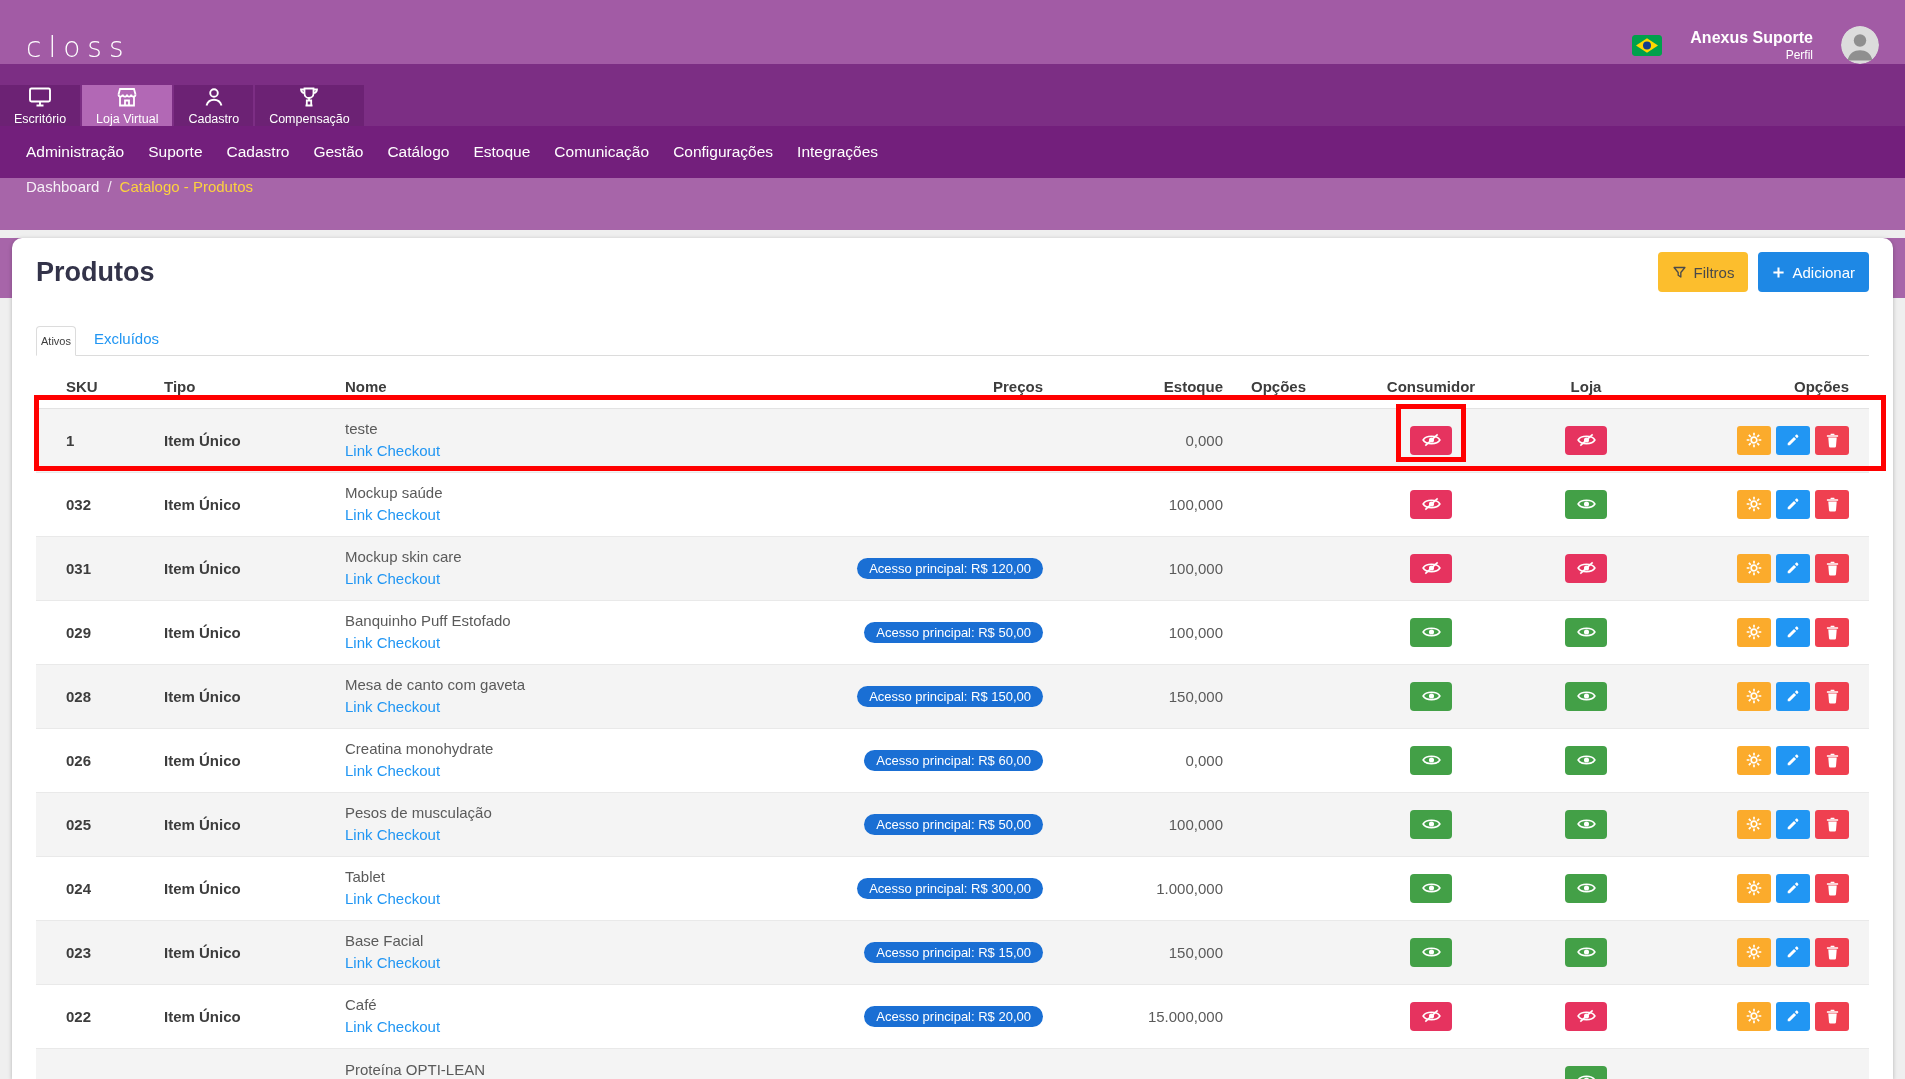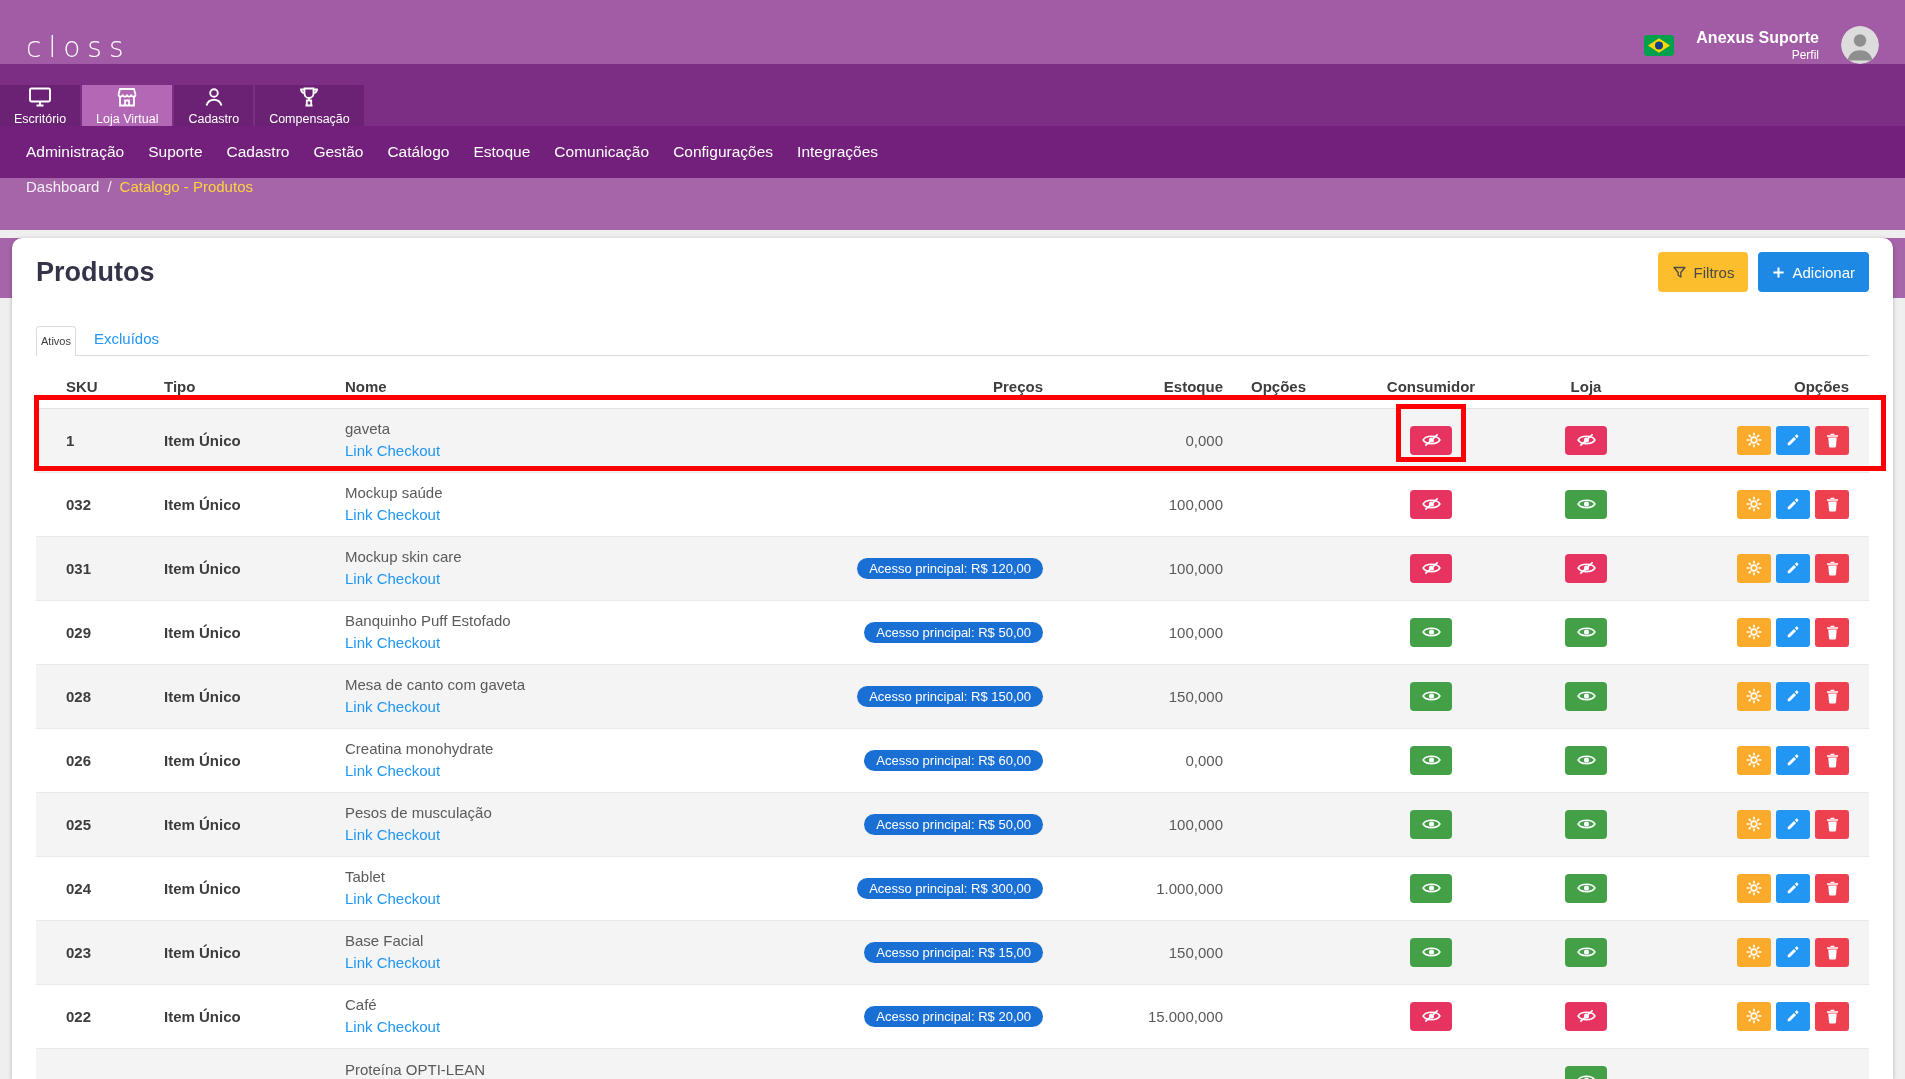--- a/index.html
+++ b/index.html
@@ -4,21 +4,21 @@
 <style>
   * { margin:0; padding:0; box-sizing:border-box; }
   html,body { width:1905px; height:1079px; overflow:hidden;
     font-family:"Liberation Sans", sans-serif; background:#efefef; }
   body { position:relative; }
 
   
   .topbar { height:64px; background:#a25ba5; display:flex; align-items:flex-end; padding:0 26px; }
   .logo { color:#fff; font-size:28px; font-weight:300; letter-spacing:7px; text-transform:lowercase;
     font-family:"DejaVu Sans", sans-serif; }
-  .topbar-right { margin-left:auto; display:flex; align-items:center; gap:22px; }
+  .topbar-right { margin-left:auto; display:flex; align-items:center; gap:28px; }
   .flag { display:flex; border-radius:3px; overflow:hidden; cursor:pointer; }
   .user-block { text-align:right; color:#fff; line-height:1.25; cursor:pointer; }
   .user-name { font-size:16px; font-weight:bold; }
   .user-profile { font-size:12px; }
   .avatar { width:38px; height:38px; border-radius:50%; overflow:hidden; cursor:pointer; }
 
   
   .module-bar { height:62px; background:#7c2e84; display:flex; align-items:flex-end; }
   .module-tab { background:#6c2274; border-right:2px solid #7c2e84; min-width:80px; padding:0 14px;
     display:flex; flex-direction:column; align-items:center; justify-content:center; gap:3px;
@@ -244,21 +244,21 @@
           <th class="c-cons">Consumidor</th>
           <th class="c-loja">Loja</th>
           <th class="c-op2">Opções</th>
         </tr>
       </thead>
       <tbody>
           <tr class="stripe">
     <td class="c-sku">1</td>
     <td class="c-tipo">Item Único</td>
     <td class="c-nome">
-      <span class="prod-name">gaveta</span>
+      <span class="prod-name">teste</span>
       <a class="checkout-link">Link Checkout</a>
     </td>
     <td class="c-precos">
       
     </td>
     <td class="c-estoque">0,000</td>
     <td class="c-op1"></td>
     <td class="c-cons">
       <button class="toggle-btn btn-red">
 

